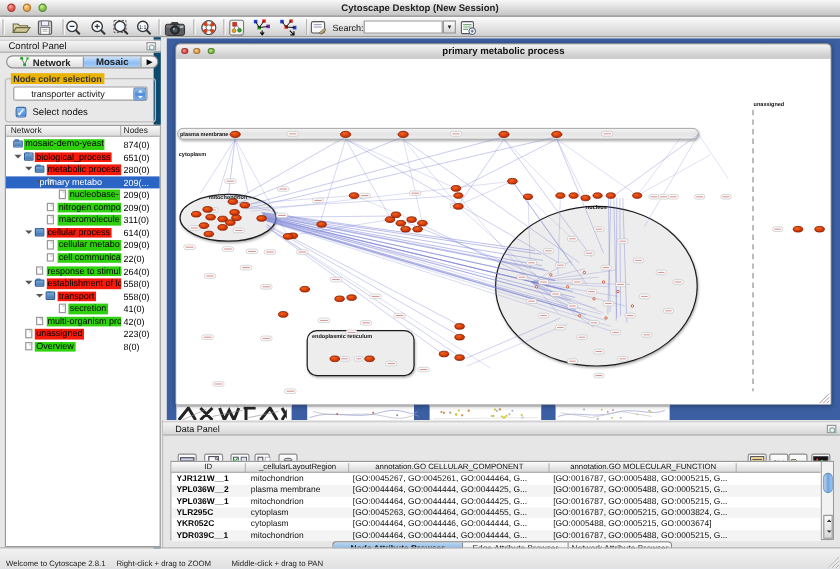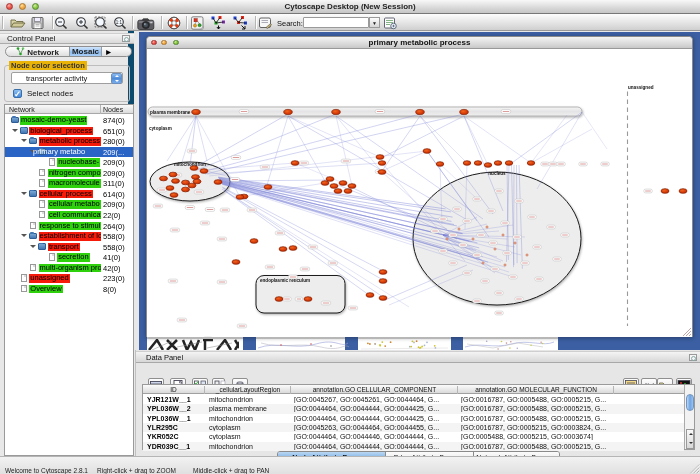--- a/index.html
+++ b/index.html
@@ -17,21 +17,21 @@
 .tbi{top:1.5px;height:14px}
 #searchlbl{top:5px;left:277px;font-size:7.5px;color:#111}
 #searchbox{top:2.5px;left:303px;width:66px;height:11px;background:#fff;border:1px solid #9a9a9a;border-radius:1px}
 #searchdrop{top:2.5px;left:369px;width:11px;height:11px;background:linear-gradient(#fdfdfd,#d6d6d6);border:1px solid #9a9a9a;font-size:5px;text-align:center;line-height:10px;color:#222}
 
 #cpanel{left:0;top:31px;width:134px;height:434px;background:#e8e8e8;border-right:6px solid #0c4a6e}
 #cptitle{left:0;top:2px;width:134px;height:11px;background:linear-gradient(#f5f5f5,#d9d9d9);border-top:1px solid #cfcfcf;border-bottom:1px solid #ababab;font-size:8px;color:#111;padding-left:7px;line-height:10px}
 #cptabs{left:5px;top:15px;width:127px;height:11px;border:1px solid #8f8f8f;border-radius:6px;background:linear-gradient(#fff,#dedede);overflow:hidden;display:flex}
 #cptabs .seg{height:100%;font-size:8px;font-weight:bold;color:#222;text-align:center;line-height:10px}
 #cptabs .s1{width:64px;border-right:1px solid #9a9a9a}
-#cptabs .s2{width:32px;background:linear-gradient(#cfe5fb,#8fbdf0 60%,#aacdf4);border-right:1px solid #9a9a9a}
+#cptabs .s2{width:48px;background:linear-gradient(#cfe5fb,#8fbdf0 60%,#aacdf4);border-right:1px solid #9a9a9a}
 #cptabs .s3{width:13px;font-size:6px;line-height:11px;color:#000}
 #grpbox{left:4px;top:34px;width:126px;height:37px;border:1px solid #bdbdbd;border-radius:3px}
 #grplbl{left:9px;top:30px;font-size:7.5px;font-weight:bold;color:#333;background:#eab308;padding:0 2px}
 #combo{left:11px;top:41px;width:112px;height:12px;background:#fff;border:1px solid #9f9f9f;border-radius:2px;font-size:7.5px;color:#111;line-height:11px;padding-left:14px}
 #combobtn{left:111px;top:41.5px;width:11px;height:11px;background:linear-gradient(#8abbf2,#4f8cd8 50%,#77aceb);border-radius:2px;border:.5px solid #6a8fbf}
 #combobtn:before{content:"";position:absolute;left:2.6px;top:1.8px;border:2.6px solid transparent;border-bottom-color:#fff;border-top-width:0}
 #combobtn:after{content:"";position:absolute;left:2.6px;top:6.6px;border:2.6px solid transparent;border-top-color:#fff;border-bottom-width:0}
 #chk{left:13px;top:58px;width:9px;height:9px;background:linear-gradient(#8fc0f2,#4488dd);border:1px solid #3a6ea8;border-radius:2px;color:#fff;font-size:8.5px;line-height:8px;font-weight:bold;text-align:center}
 #chklbl{left:27px;top:58px;font-size:8px;color:#111}
 

